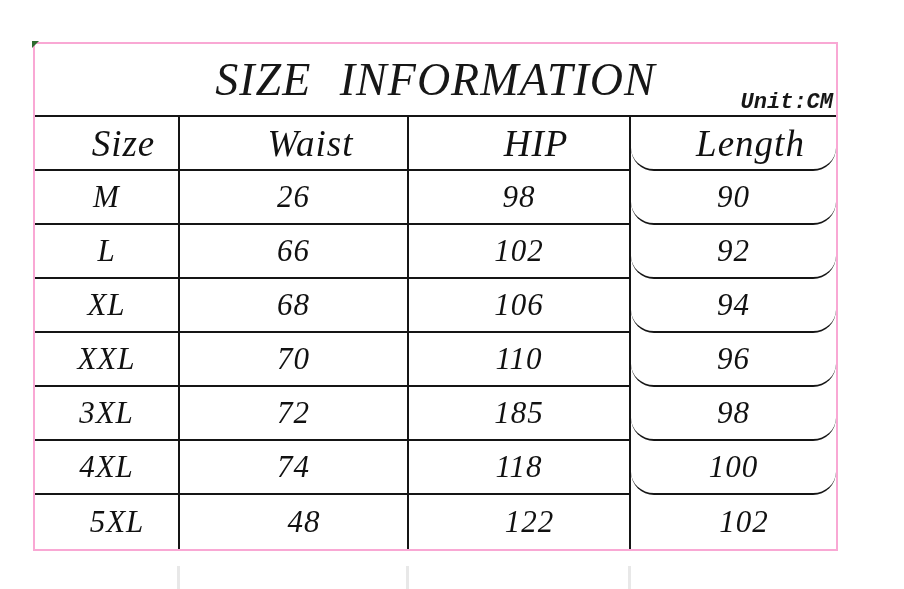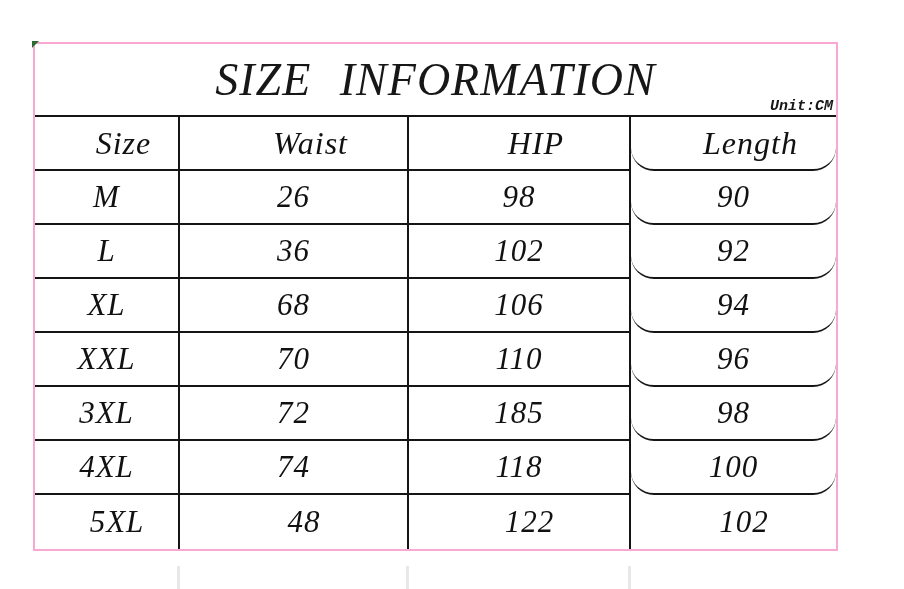--- a/index.html
+++ b/index.html
@@ -54,25 +54,25 @@
     letter-spacing: 1px;
     word-spacing: 16px;
     color: #171717;
   }
   .unit {
     position: absolute;
     right: 3px;
     bottom: 0px;
     font-family: "Liberation Mono", monospace;
     font-weight: bold;
-    font-size: 15px;
+    font-size: 22px;
     letter-spacing: 0;
     color: #171717;
   }
-  .header-cell { font-size: 32px; padding-left: 34px; }
+  .header-cell { font-size: 37px; padding-left: 34px; }
   .corner-mark {
     position: absolute;
     left: 32px;
     top: 41px;
     width: 0;
     height: 0;
     border-top: 7px solid #2e6b30;
     border-right: 7px solid transparent;
     z-index: 2;
   }
@@ -110,21 +110,21 @@
 
     <div class="grid-row">
       <div class="cell">M</div>
       <div class="cell">26</div>
       <div class="cell">98</div>
       <div class="cell last-col">90</div>
     </div>
 
     <div class="grid-row">
       <div class="cell">L</div>
-      <div class="cell">36</div>
+      <div class="cell">66</div>
       <div class="cell">102</div>
       <div class="cell last-col">92</div>
     </div>
 
     <div class="grid-row">
       <div class="cell">XL</div>
       <div class="cell">68</div>
       <div class="cell">106</div>
       <div class="cell last-col">94</div>
     </div>

